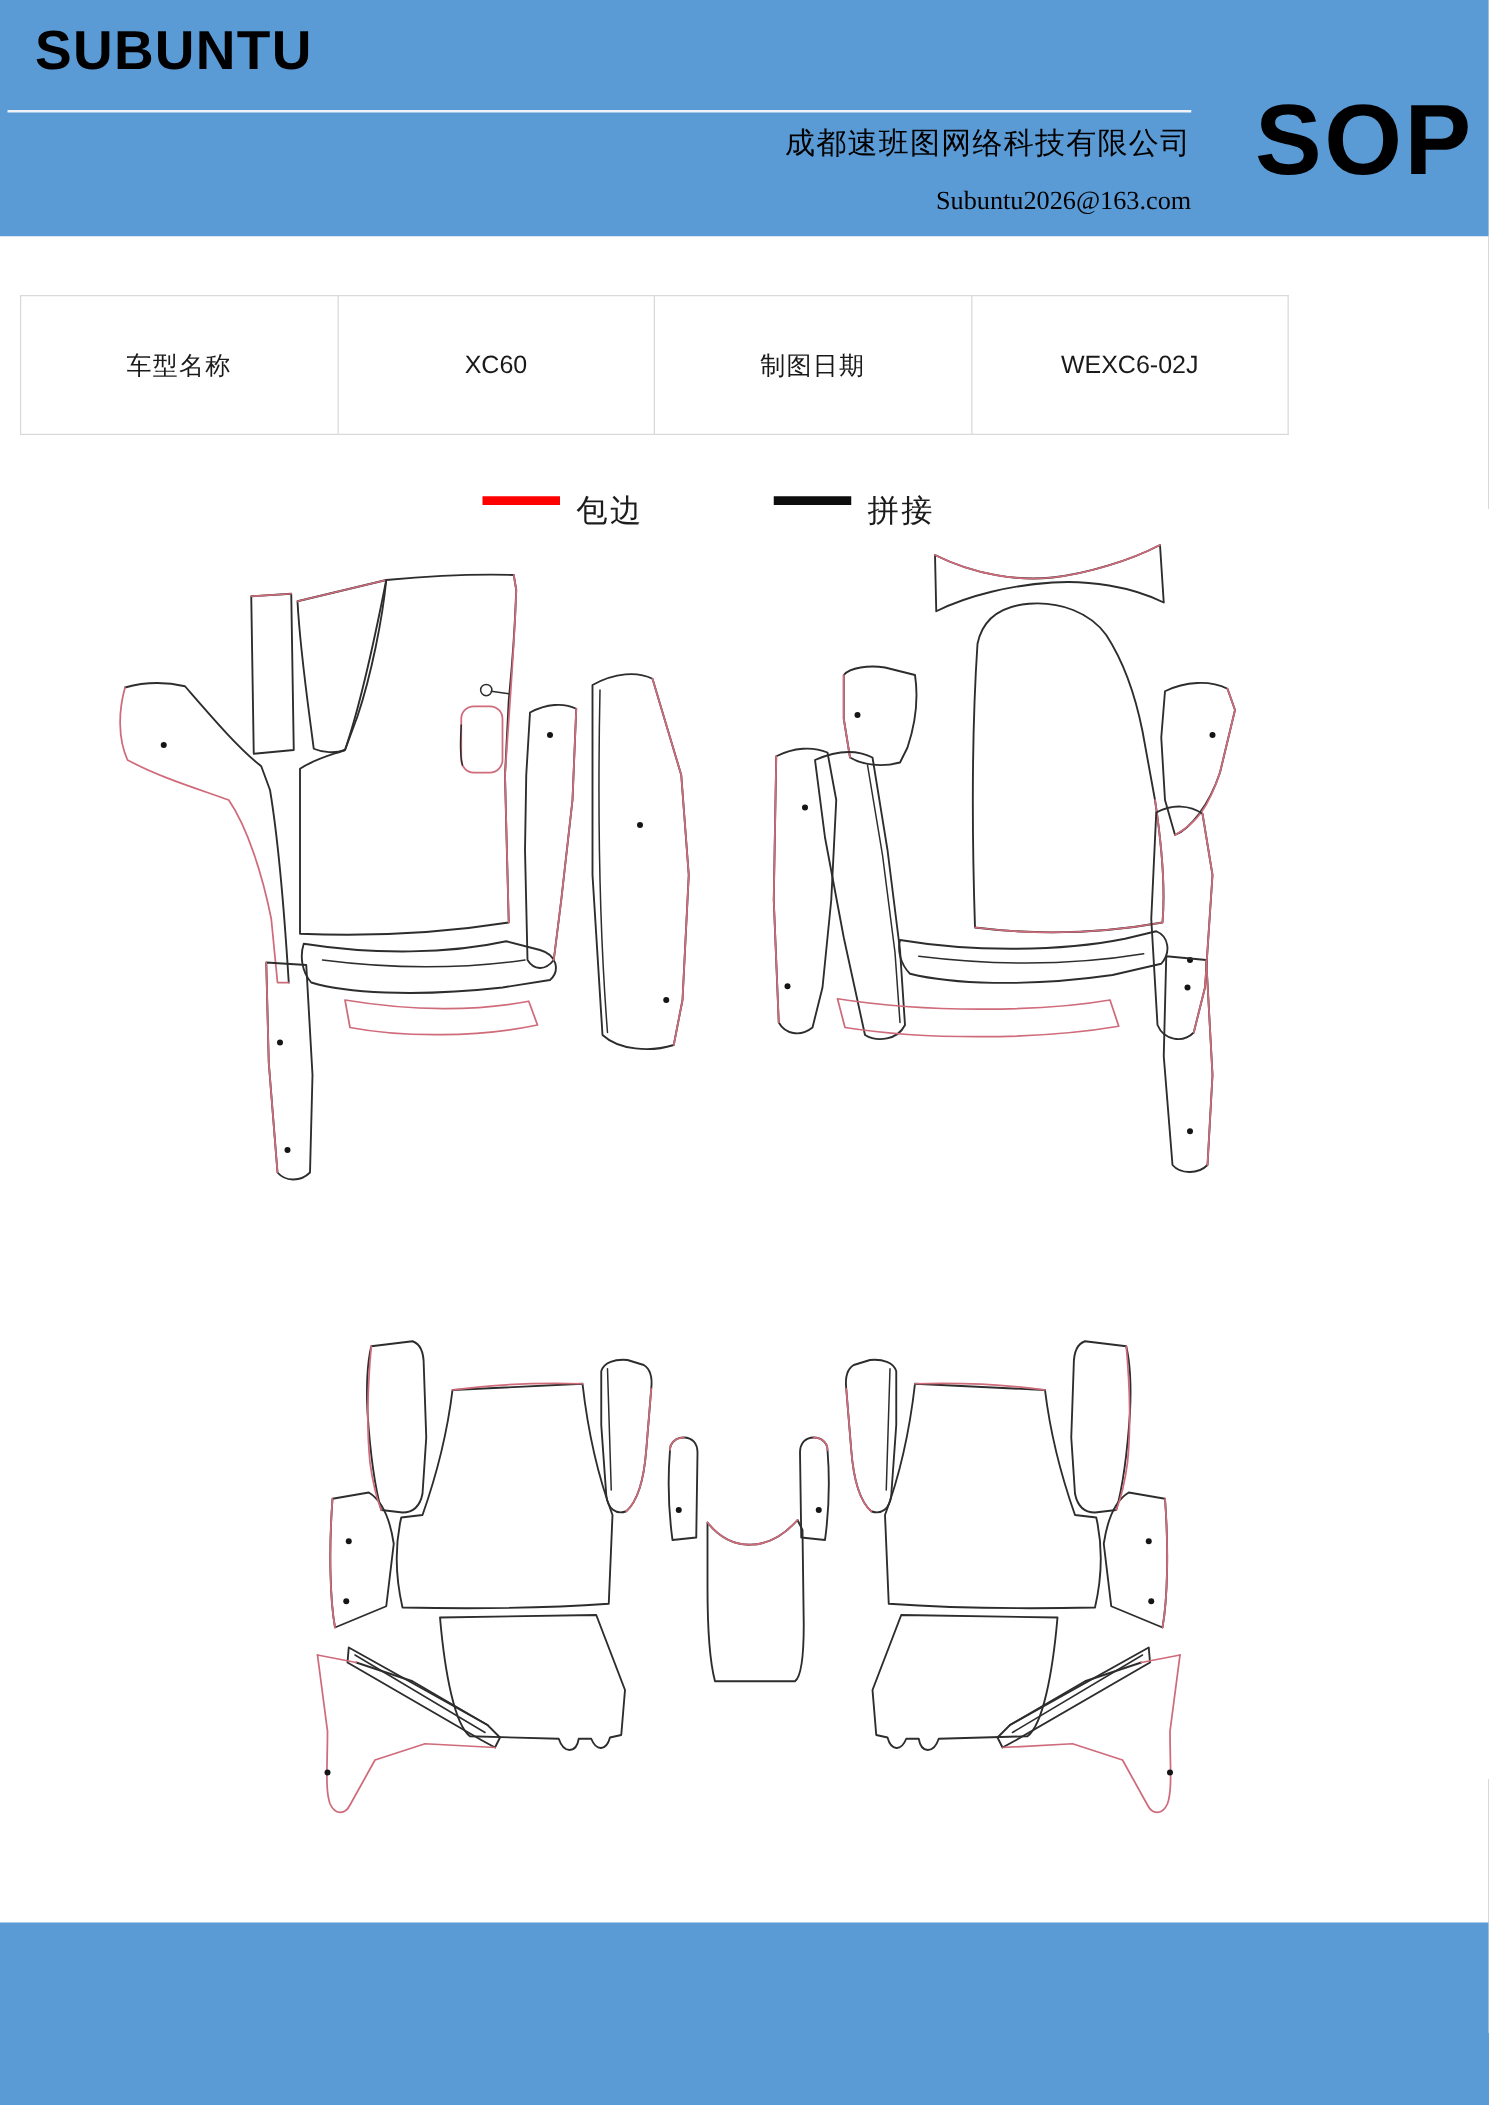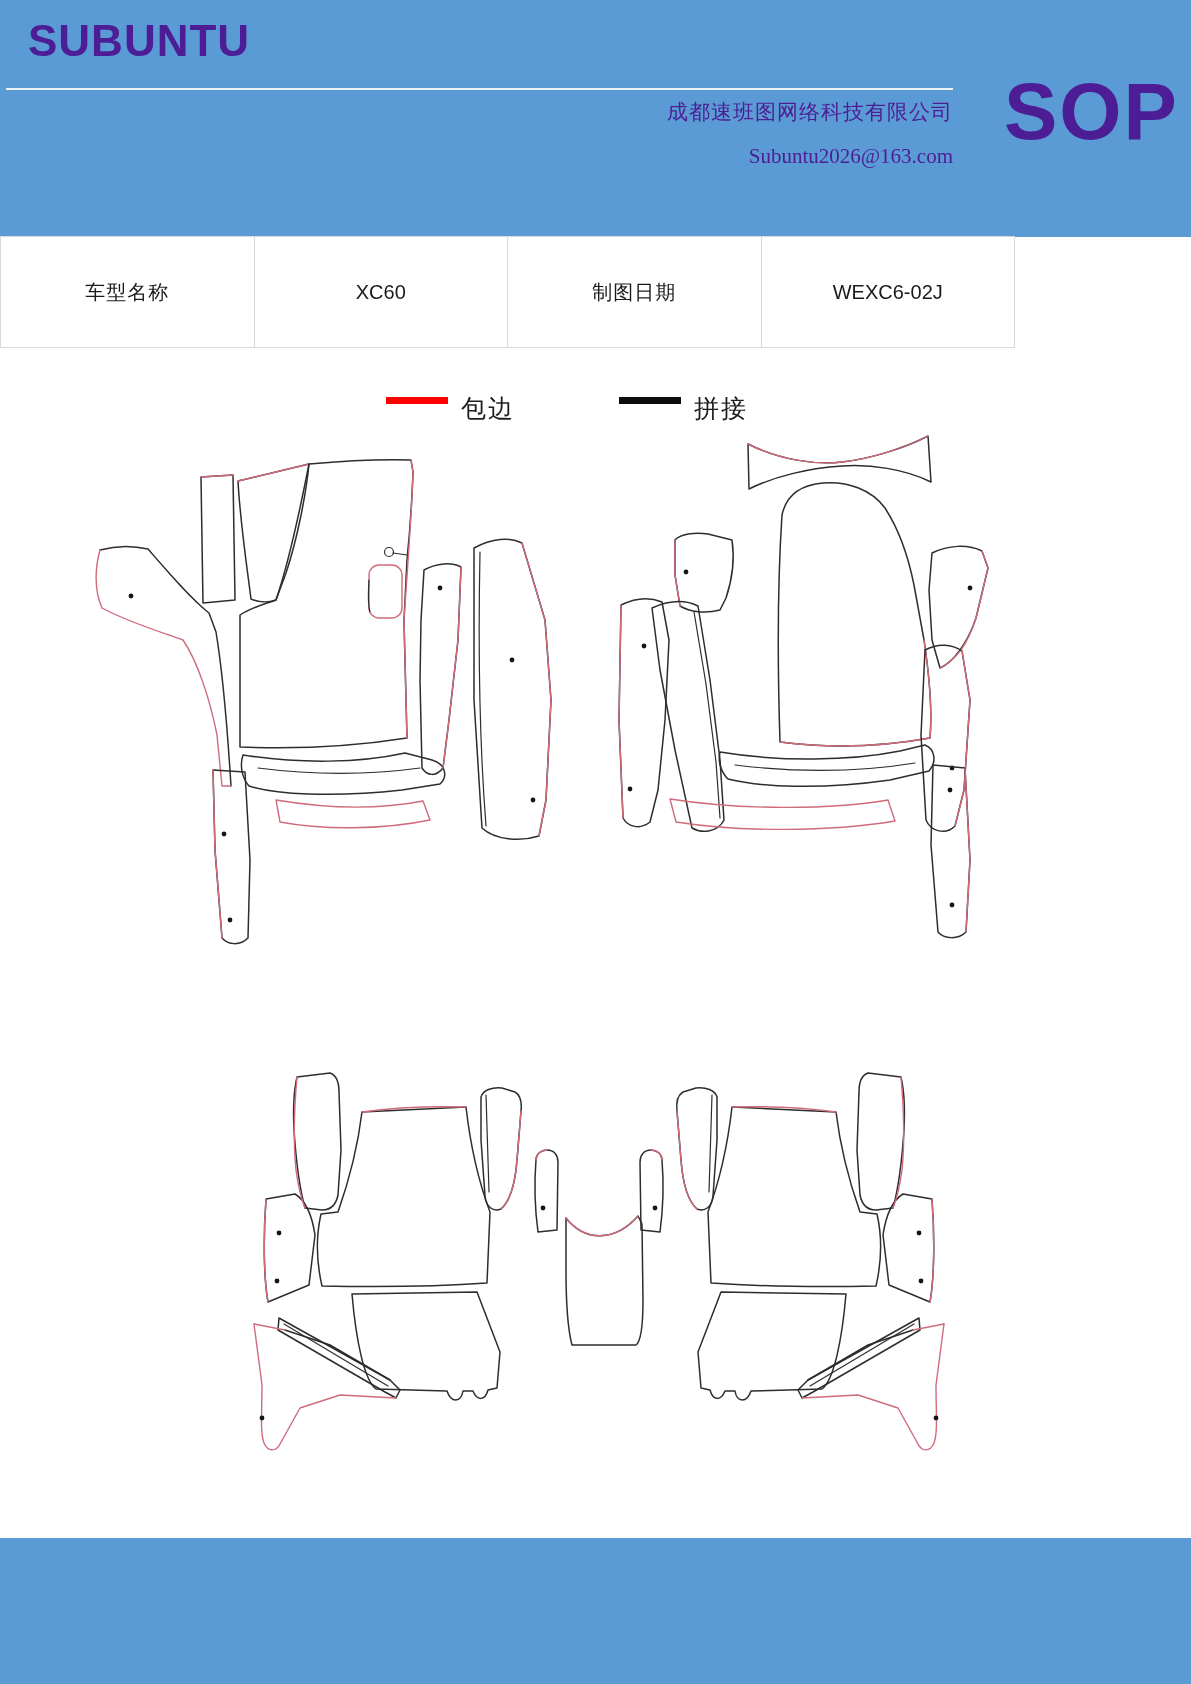--- a/index.html
+++ b/index.html
@@ -1,32 +1,32 @@
 <!DOCTYPE html>
 <html><head>
 <meta charset="utf-8">
 <style>
   html,body{margin:0;padding:0;background:#9aa2ab;}
   .page{position:relative;width:1191px;height:1684px;background:#ffffff;margin:0 auto;
         font-family:"Liberation Sans",sans-serif;overflow:hidden;}
 
   
-  .header{position:absolute;left:0;top:0;width:1191px;height:237px;background:#5b9bd5;color:#4c1d95;}
+  .header{position:absolute;left:0;top:0;width:1191px;height:189px;background:#5b9bd5;color:#000000;}
   .brand{position:absolute;left:28px;top:16px;font-size:44px;font-weight:bold;letter-spacing:1px;}
   .hline{position:absolute;left:6px;top:88px;width:947px;height:2px;background:#eef3f9;}
   .doc-title{position:absolute;left:29px;top:160px;font-size:40px;font-weight:bold;letter-spacing:2px;}
   .hdr-right{position:absolute;right:238px;top:98px;width:420px;text-align:right;
              font-family:"Liberation Serif",serif;}
-  .hdr-company{font-size:21px;letter-spacing:1px;font-family:Liberation Serif, serif;}
+  .hdr-company{font-size:24px;letter-spacing:1px;font-family:Liberation Serif, serif;}
   .hdr-www{margin-top:30px;font-size:22px;text-decoration:underline;text-underline-offset:4px;}
   .hdr-email{margin-top:18px;font-size:21px;}
   .sop{position:absolute;left:1004px;top:66px;font-size:80px;font-weight:bold;letter-spacing:2px;}
 
   
-  .info-table{position:absolute;left:0;top:236px;width:1015px;height:112px;
+  .info-table{position:absolute;left:16px;top:236px;width:1015px;height:112px;
               border-collapse:collapse;table-layout:fixed;}
   .info-table td{border:1px solid #d9d9d9;text-align:center;vertical-align:middle;
                  font-size:20px;color:#1a1a1a;height:56px;}
   .info-table td.lbl{letter-spacing:1px;}
 
   
   .legend{position:absolute;left:386px;top:384px;display:flex;align-items:center;height:32px;}
   .sw{display:inline-block;width:62px;height:7px;}
   .sw-red{background:#ff0000;}
   .sw-black{background:#0d0d0d;margin-left:104px;}

